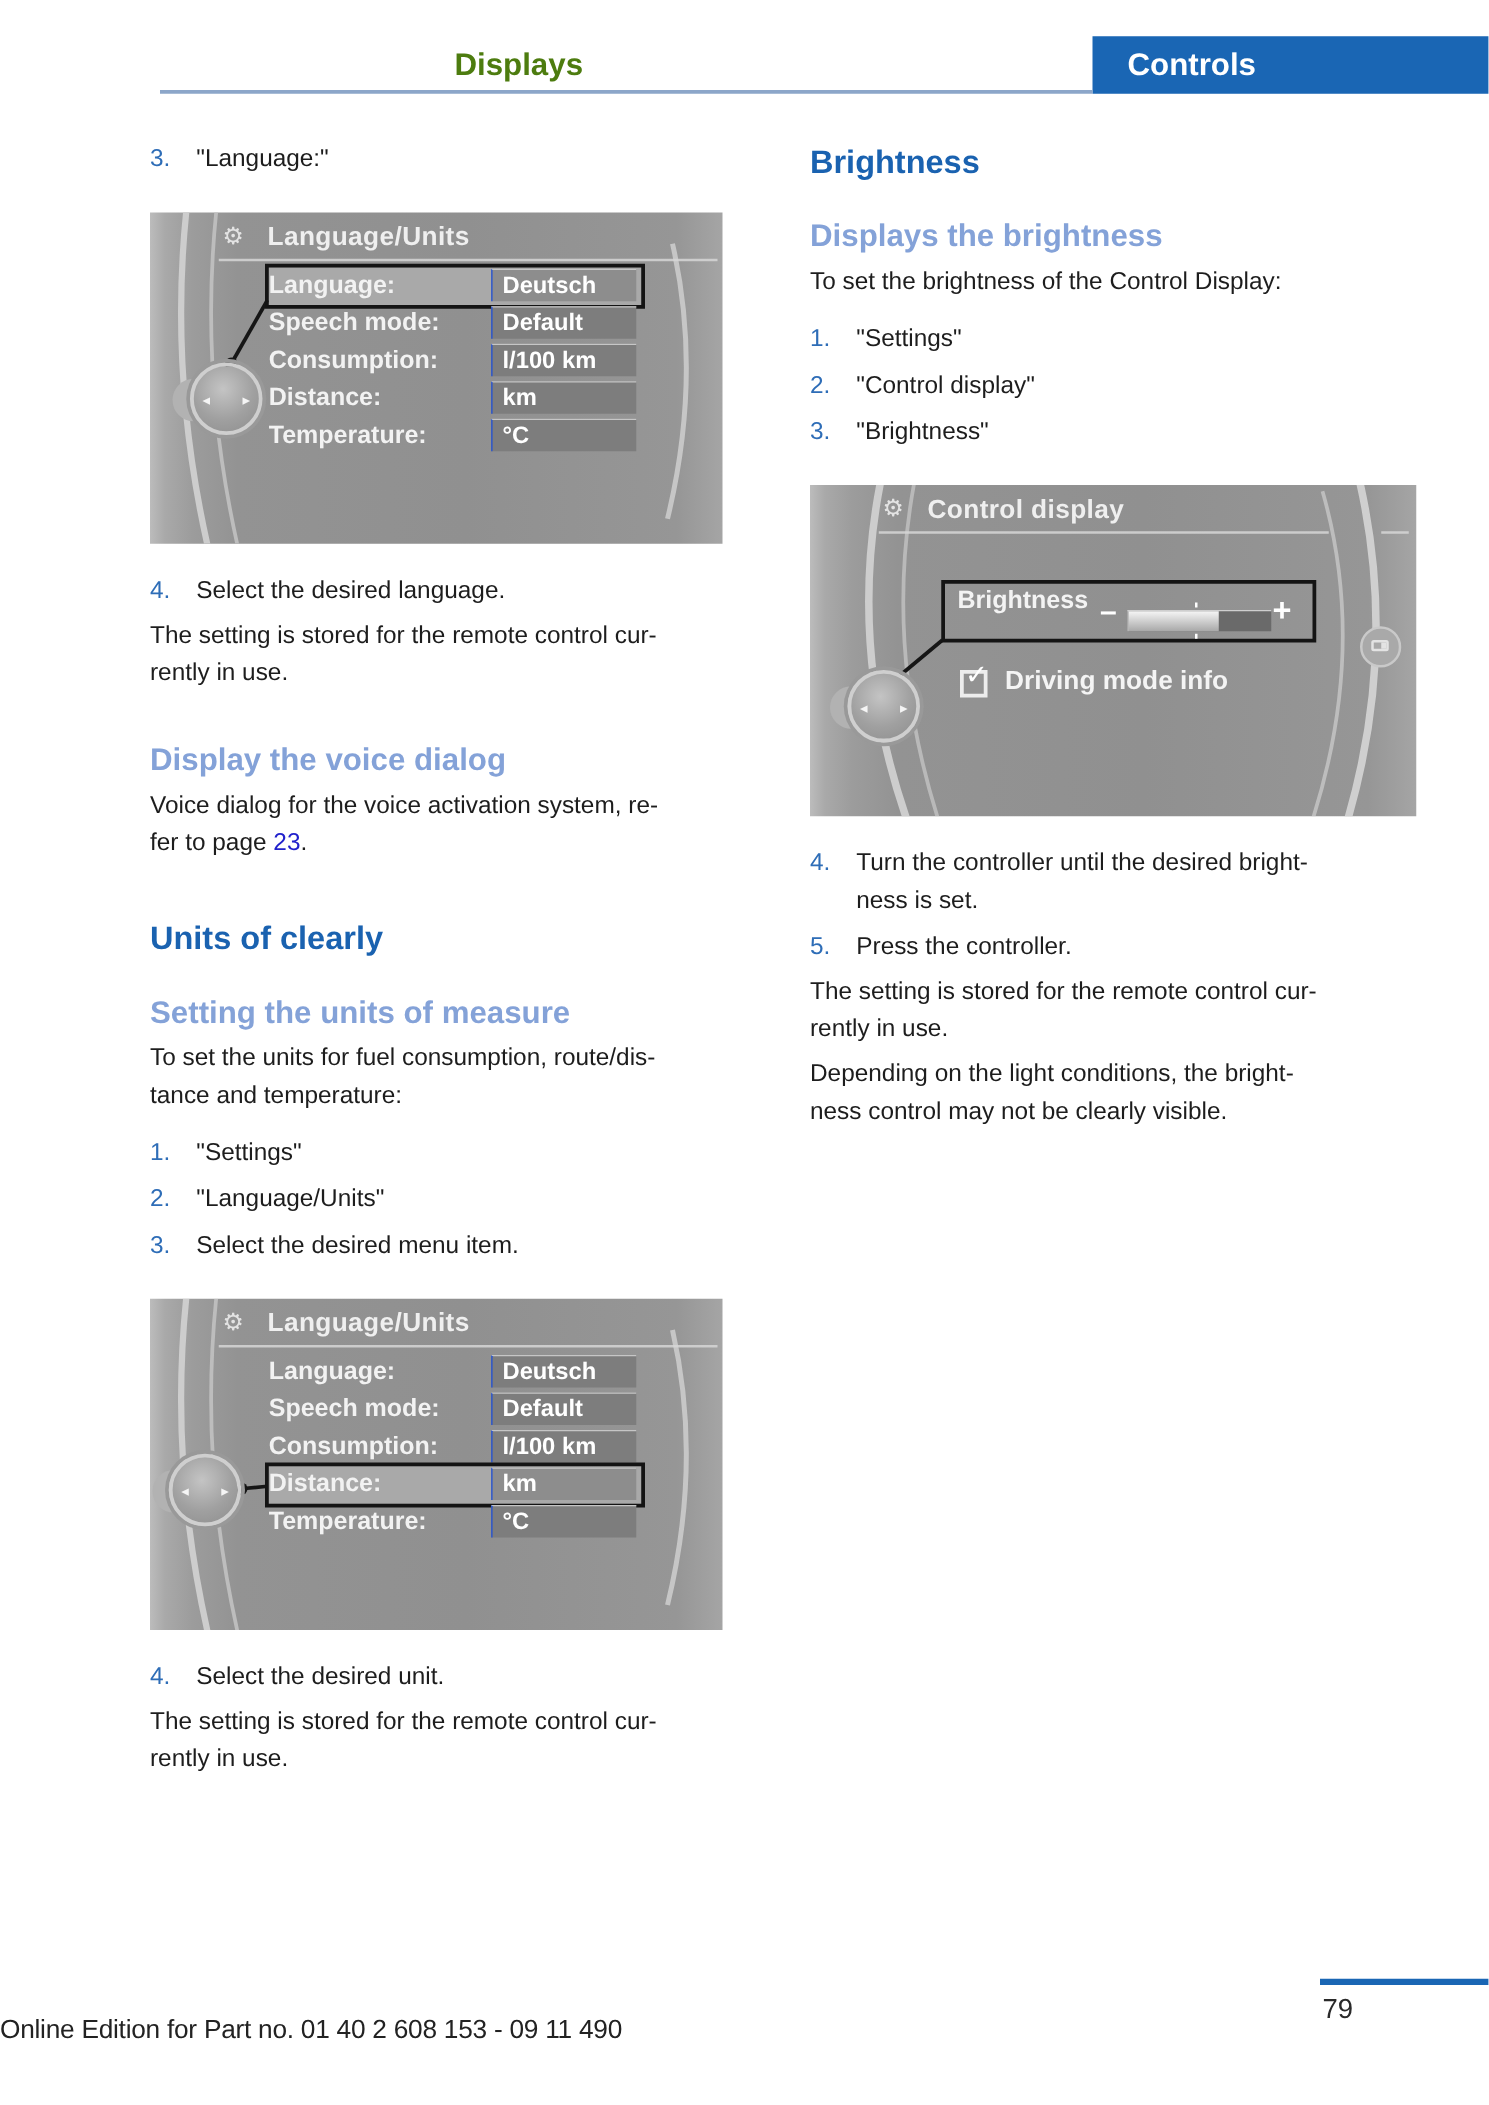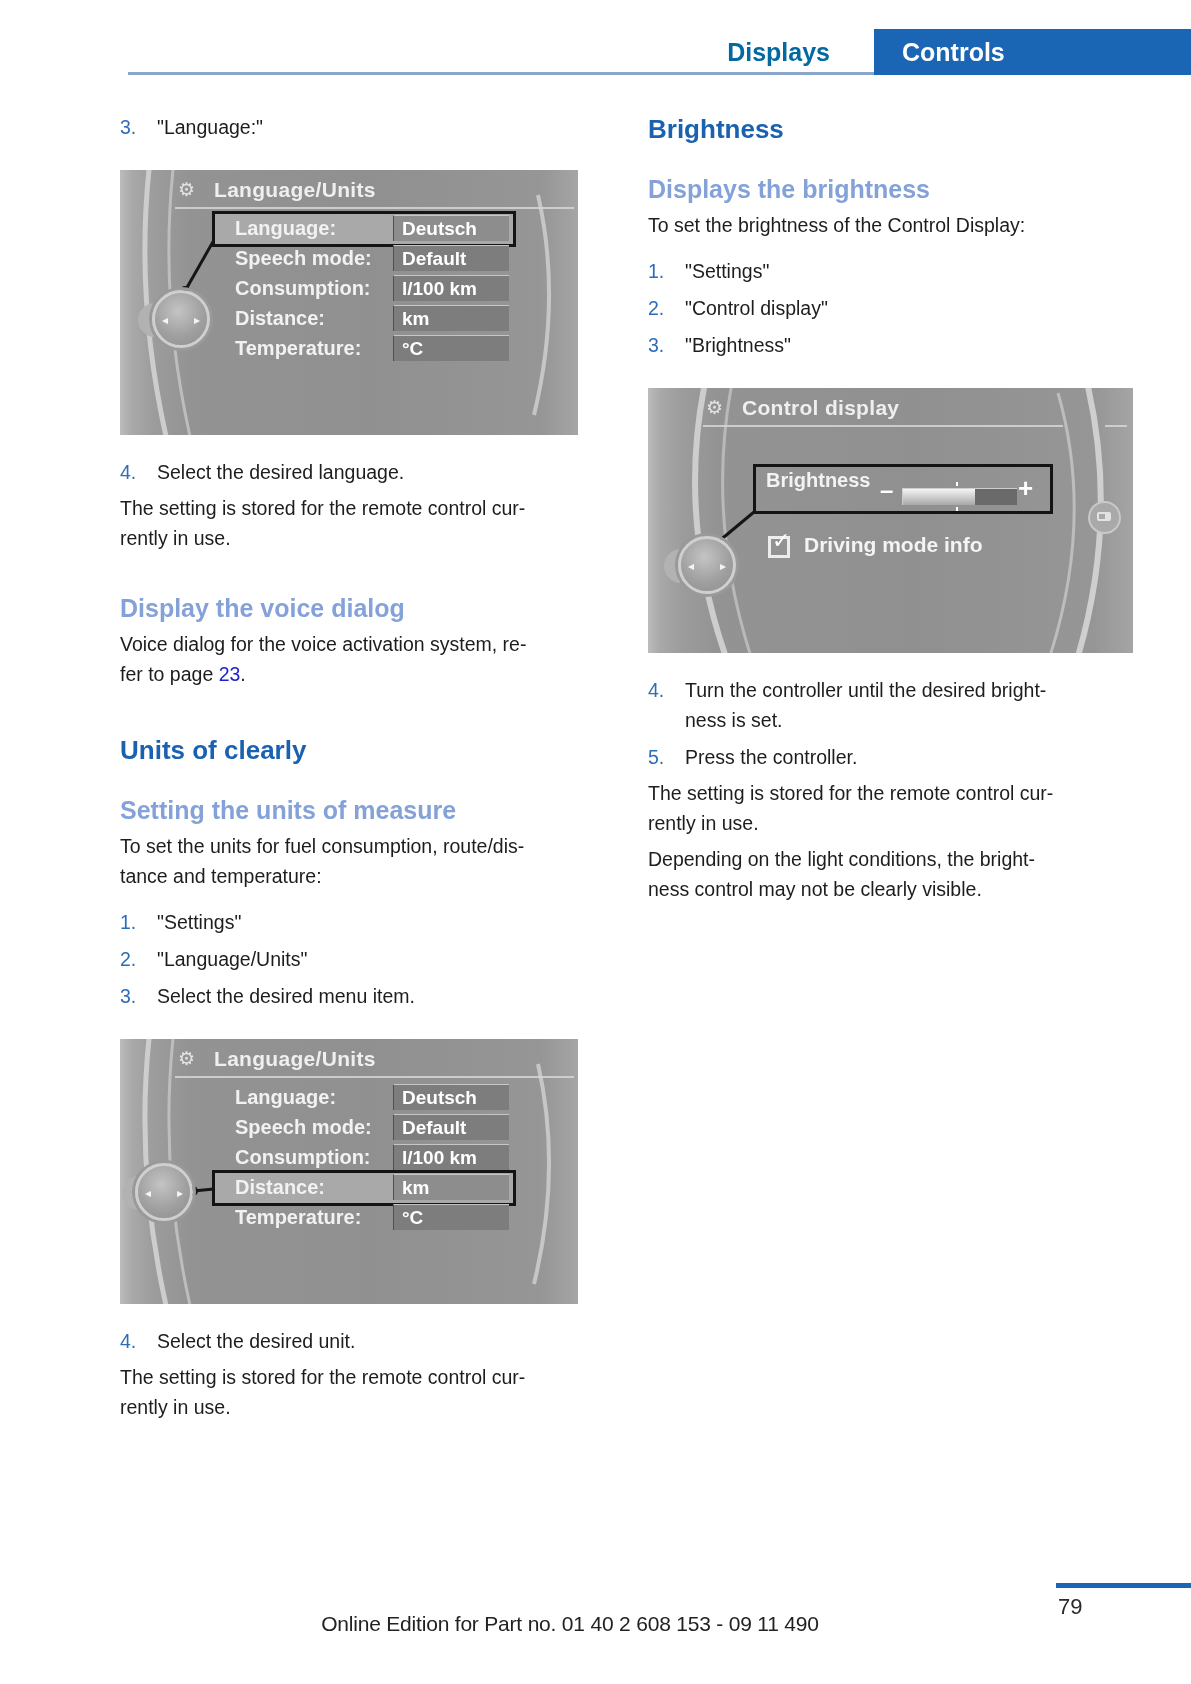--- a/index.html
+++ b/index.html
@@ -3,22 +3,22 @@
 <meta charset="utf-8">
 <style>
   html,body { margin:0; padding:0; background:#ffffff; }
   .page {
     position:relative; width:1191px; height:1684px; background:#ffffff;
     font-family:"Liberation Sans", sans-serif; color:#1d1d1d; overflow:hidden;
   }
 
   
   .tab-displays {
-    position:absolute; top:38px; left:0; width:830px; text-align:right;
-    font-size:25px; font-weight:bold; color:#0369a1;
+    position:absolute; top:38px; left:0; width:830px; text-align:center;
+    font-size:25px; font-weight:bold; color:#4d7c0f;
   }
   .tab-controls {
     position:absolute; top:29px; left:874px; width:317px; height:46px;
     background:#1a66b4; color:#ffffff; font-size:25px; font-weight:bold;
     line-height:46px; padding-left:28px; box-sizing:border-box;
   }
   .header-rule { position:absolute; top:72px; left:128px; width:746px; height:3px; background:#8ca6c9; }
 
   
   .col-left  { position:absolute; left:120px; top:112px; width:462px; }
@@ -48,21 +48,21 @@
   .screen .deco { position:absolute; left:0; top:0; }
   .screen-title { position:absolute; left:94px; top:8px; font-size:21px; color:#efefef; letter-spacing:.3px; }
   .gear { position:absolute; left:58px; top:8px; font-size:19px; color:#e3e3e3; font-family:"DejaVu Sans",sans-serif; font-weight:normal; }
   .screen-rule { position:absolute; left:55px; top:37px; height:2px; background:#d6d6d6; opacity:.85; }
   .screen.lang .screen-rule { width:399px; }
   .screen.ctrl .screen-rule { width:360px; }
   .screen-rule-dash { position:absolute; top:37px; height:2px; width:22px; background:#d6d6d6; opacity:.85; right:6px; }
 
   .ls-rows { position:absolute; left:95px; top:44px; width:298px; }
   .ls-row { position:relative; height:30px; }
-  .ls-label { font-size:20px; color:#f2f2f2; line-height:29px; padding-left:20px; }
+  .ls-label { font-size:20px; color:#f2f2f2; line-height:29px; padding-left:0; }
   .ls-value {
     position:absolute; left:178px; top:1px; width:116px; height:26px; box-sizing:border-box;
     background:#7d7d7d; border-top:1px solid #c6c6c6; border-left:1px solid #1d4ed8;
     font-size:19px; color:#ffffff; line-height:25px; padding-left:8px;
   }
   .ls-row.selected { background:#a9a9a9; outline:3px solid #141414; }
   .ls-row.selected .ls-value { background:#8d8d8d; }
 
   .knob-ear { position:absolute; width:34px; height:34px; border-radius:50%; background:#b2b2b2; }
   .knob {
@@ -85,21 +85,21 @@
   .cd-check { position:absolute; left:120px; top:148px; width:16px; height:16px; border:3px solid #ededed; }
   .cd-checkmark { position:absolute; left:124px; top:140px; font-size:22px; color:#ffffff; font-family:"DejaVu Sans",sans-serif; }
   .cd-check-label { position:absolute; left:156px; top:145px; font-size:21px; color:#f4f4f4; }
   .cd-btn { position:absolute; left:440px; top:113px; width:33px; height:33px; border-radius:50%; background:#a9a9a9; border:2px solid #c9c9c9; box-sizing:border-box; }
   .cd-btn-icon { position:absolute; left:7px; top:9px; width:14px; height:9px; border:2px solid #e3e3e3; border-radius:2px; box-sizing:border-box; }
   .cd-btn-icon::after { content:""; position:absolute; right:0; top:0; width:4px; height:5px; background:#e3e3e3; }
 
   
   .page-num-bar { position:absolute; left:1056px; top:1583px; width:135px; height:5px; background:#1a66b4; }
   .page-num { position:absolute; left:1058px; top:1594px; font-size:22px; color:#2a2a2a; }
-  .footer-line { position:absolute; left:0; top:1612px; width:1140px; text-align:center; font-size:21px; color:#222222; letter-spacing:-0.2px; }
+  .footer-line { position:absolute; left:0; top:1612px; width:1140px; font-size:21px; color:#222222; letter-spacing:-0.2px; }
 </style>
 </head>
 <body>
 
 <div class="page">
 
   <div class="tab-displays">Displays</div>
   <div class="tab-controls">Controls</div>
   <div class="header-rule"></div>
 

